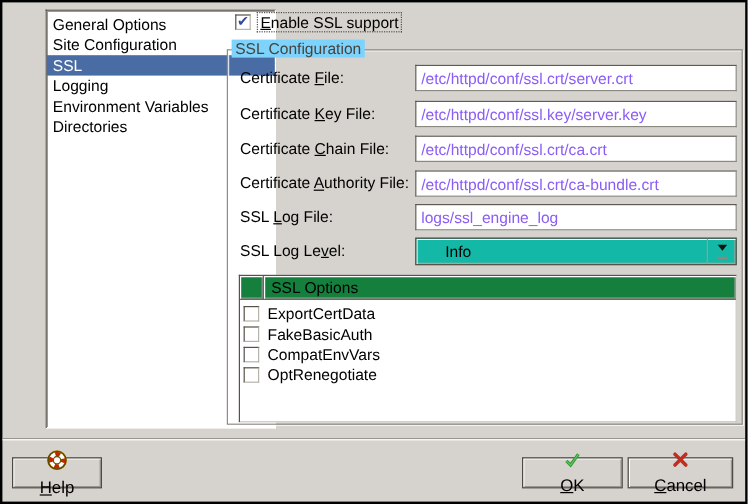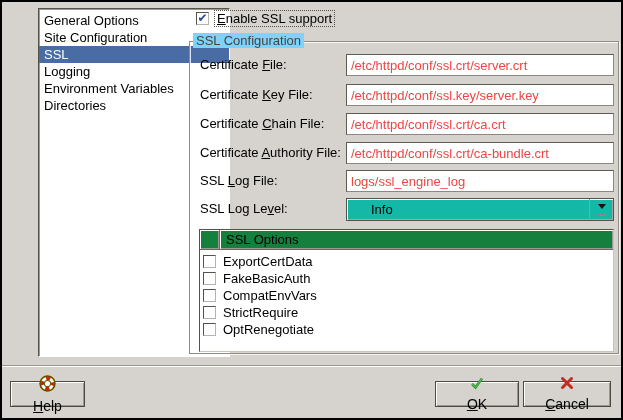--- a/index.html
+++ b/index.html
@@ -41,21 +41,21 @@
   }
   .frame-legend{
     position:absolute;left:3px;top:-9px;background:#7dd3fc;
     padding:0 3px;color:#47443e;
   }
   .field-label{position:absolute;left:10px;height:22px;line-height:22px;white-space:nowrap;}
   .entry{
     position:absolute;left:156px;width:268px;height:22px;
     background:#fff;border:1px solid;border-color:#5f5b52 #8a8880 #8a8880 #5f5b52;
     font-family:"Liberation Sans","DejaVu Sans",sans-serif;font-size:13px;
-    padding:0 4px;color:#ef4444;outline:none;
+    padding:0 4px;color:#8b5cf6;outline:none;
   }
   .combo{
     position:absolute;left:156px;width:268px;height:23px;
     background:#14b8a6;border:1px solid #565248;
     box-shadow:inset 1px 1px 0 #fff, inset -1px -1px 0 #a8a69f;
     line-height:21px;padding-left:24px;cursor:default;
   }
   .combo-btn{
     position:absolute;right:0;top:0;bottom:0;width:24px;
     border-left:1px solid #9c9a94;
@@ -152,24 +152,20 @@
           <span class="checkbox"></span>
           <span>ExportCertData</span>
         </div>
         <div class="opt-row">
           <span class="checkbox"></span>
           <span>FakeBasicAuth</span>
         </div>
         <div class="opt-row">
           <span class="checkbox"></span>
           <span>CompatEnvVars</span>
-        </div>
-        <div class="opt-row">
-          <span class="checkbox"></span>
-          <span>StrictRequire</span>
         </div>
         <div class="opt-row">
           <span class="checkbox"></span>
           <span>OptRenegotiate</span>
         </div>
       </div>
     </div>
   </div>
 
   <div class="separator"></div>

